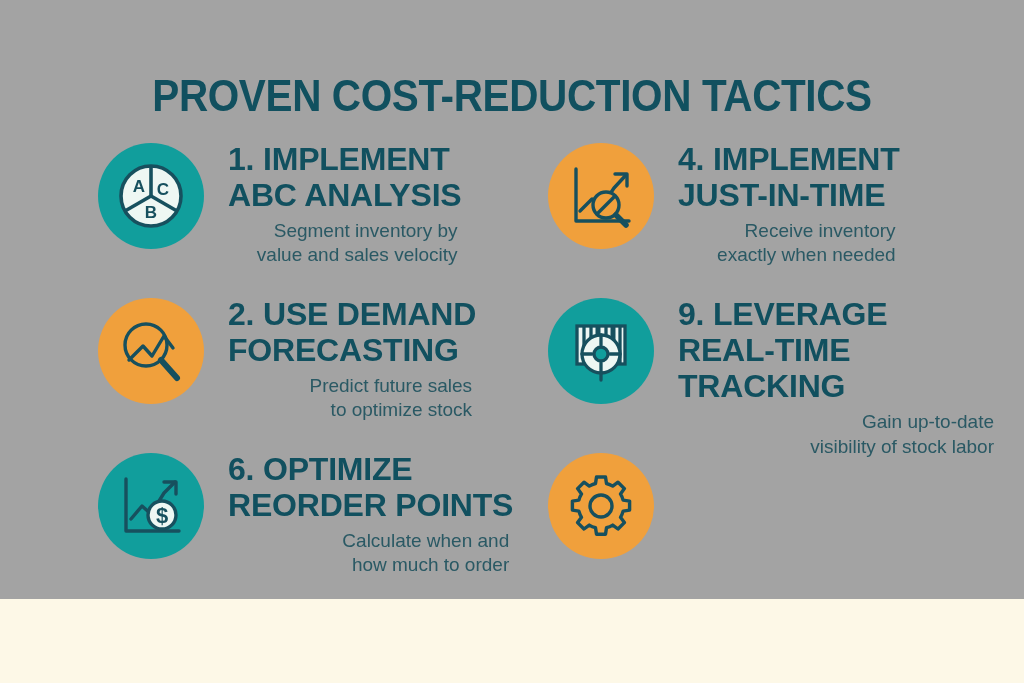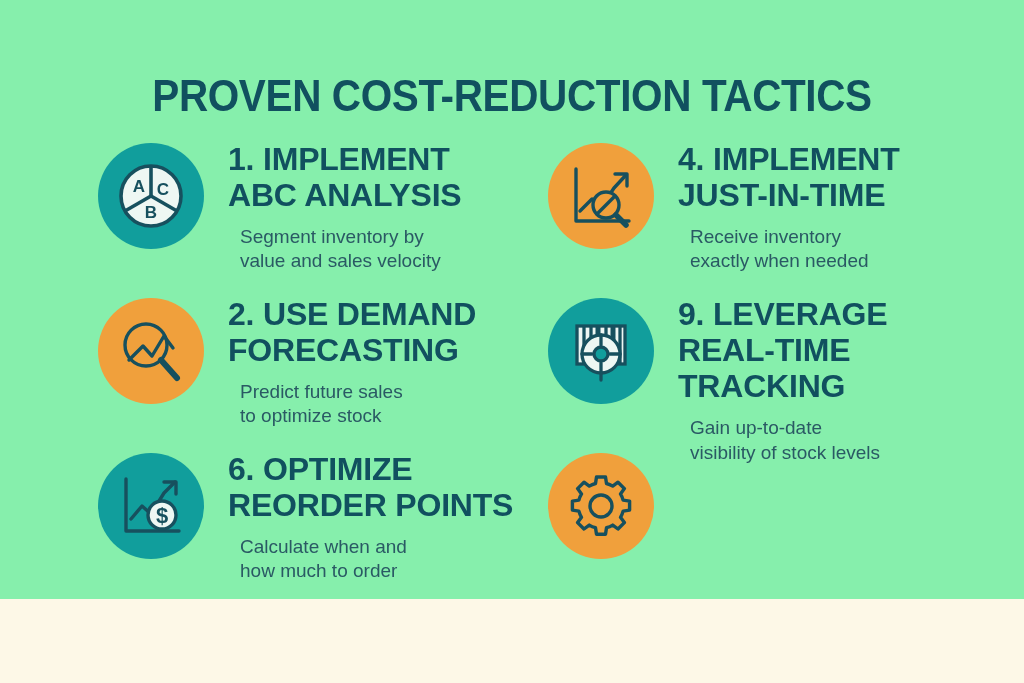--- a/index.html
+++ b/index.html
@@ -10,21 +10,21 @@
     width: 1024px;
     height: 683px;
     background: #fdf8e7;
     font-family: "Liberation Sans", sans-serif;
     overflow: hidden;
   }
   .poster {
     position: relative;
     width: 1024px;
     height: 599px;
-    background: #86efac;
+    background: #a3a3a3;
     box-sizing: border-box;
   }
   .poster-title {
     position: absolute;
     top: 42px;
     left: 0;
     width: 1024px;
     text-align: center;
     font-size: 44px;
     font-weight: 700;
@@ -73,22 +73,23 @@
     color: #11505f;
     letter-spacing: -0.2px;
     margin: 0 0 6px 0;
     white-space: pre-line;
   }
   .tactic-desc {
     font-size: 19px;
     font-weight: 400;
     line-height: 1.27;
     color: #2a5964;
-    margin: 12px;
+    margin: 4px;
     white-space: pre-line;
+    text-align: right;
   }
 </style>
 </head>
 <body>
 
 <div class="poster">
 
   <h1 class="poster-title">PROVEN COST-REDUCTION TACTICS</h1>
 
   <div class="grid">
@@ -171,21 +172,21 @@
             <line x1="35" y1="47" x2="35" y2="64"></line>
             <line x1="16" y1="38" x2="26" y2="38"></line>
             <line x1="44" y1="38" x2="54" y2="38"></line>
           </g>
         </svg>
       </div>
       <div class="tactic-text">
         <p class="tactic-heading">9. LEVERAGE
 REAL-TIME TRACKING</p>
         <p class="tactic-desc">Gain up-to-date
-visibility of stock levels</p>
+visibility of stock labor</p>
       </div>
     </div>
 
     <div class="tactic">
       <div class="icon-circle teal">
         <svg width="70" height="70" viewBox="0 0 70 70">
           <g fill="none" stroke="#17505e" stroke-width="3.4" stroke-linecap="round" stroke-linejoin="round">
             <polyline points="10,8 10,60 63,60"></polyline>
             <polyline points="15,48 26,35 35,43 48,22 59,11"></polyline>
             <polyline points="48,11 60,11 60,23"></polyline>

